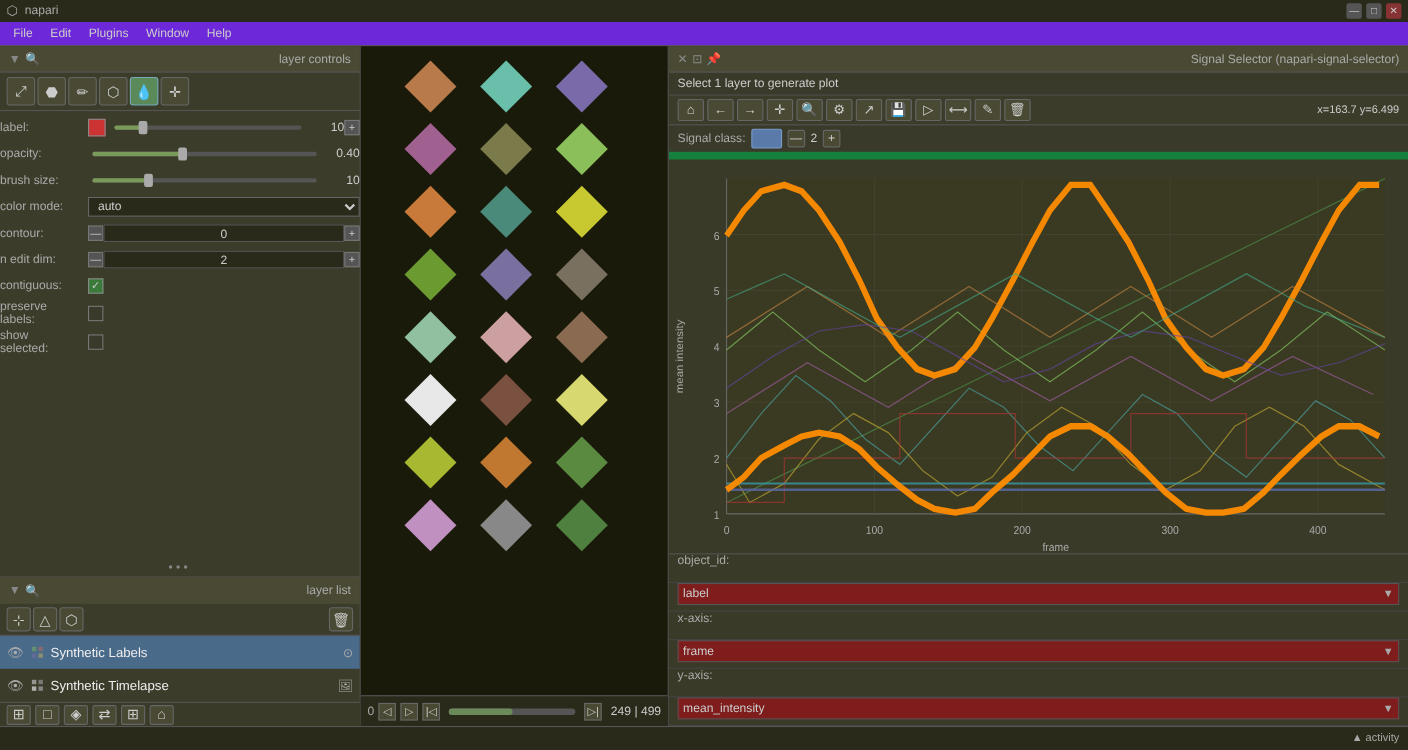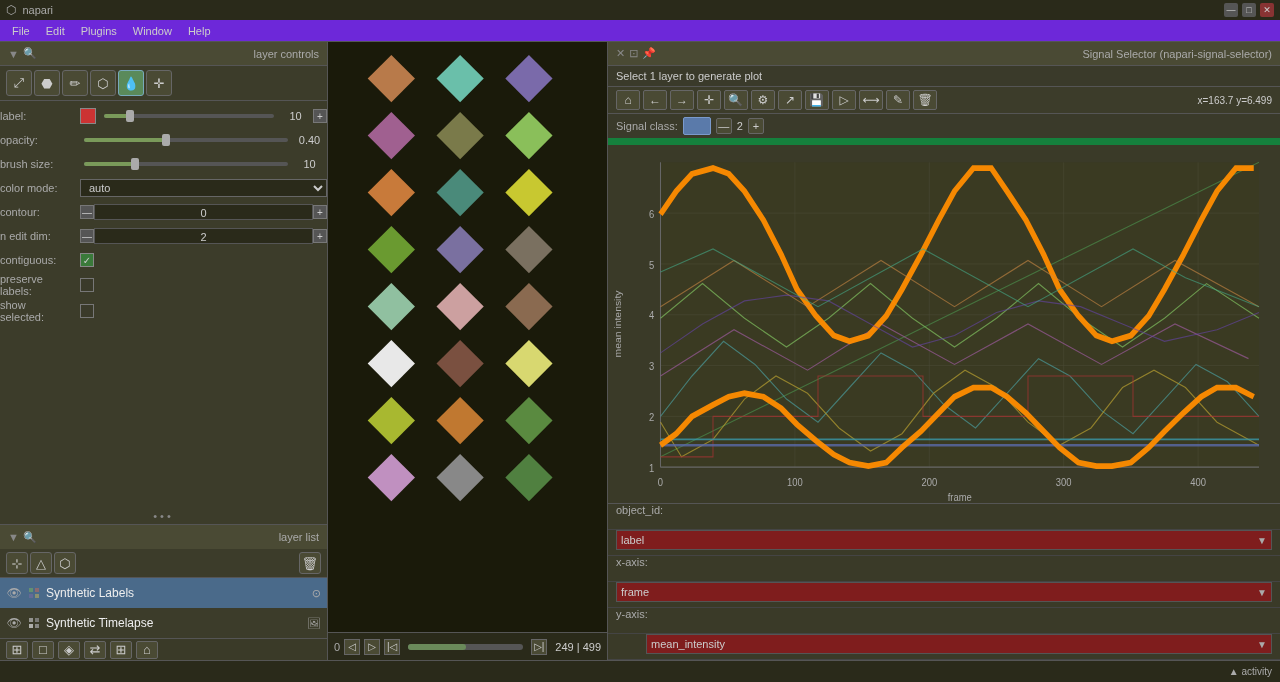--- a/index.html
+++ b/index.html
@@ -131,21 +131,21 @@
     }
     .slider-thumb {
       width: 8px; height: 12px;
       background: #aaa;
       border-radius: 2px;
       position: absolute;
       top: -4px;
     }
     .ctrl-num {
       width: 35px;
-      text-align: center;
+      text-align: right;
       color: #ccc;
       font-size: 11px;
     }
     .ctrl-btn {
       width: 14px; height: 14px;
       background: #555;
       border: 1px solid #777;
       color: #ccc;
       font-size: 10px;
       cursor: pointer;
@@ -763,21 +763,21 @@
       <div class="dropdown-row">
         <div class="dropdown-select" style="width:100%;">
           <span>frame</span>
           <span class="dropdown-arrow">▼</span>
         </div>
       </div>
       <div class="dropdown-row">
         <span class="dropdown-label">y-axis:</span>
       </div>
       <div class="dropdown-row">
-        <div class="dropdown-select" style="width:100%;margin-left:30px;">
+        <div class="dropdown-select" style="width:100%;">
           <span>mean_intensity</span>
           <span class="dropdown-arrow">▼</span>
         </div>
       </div>
     </div>
   </div>
 
 </div>
 
 <div id="statusbar">

